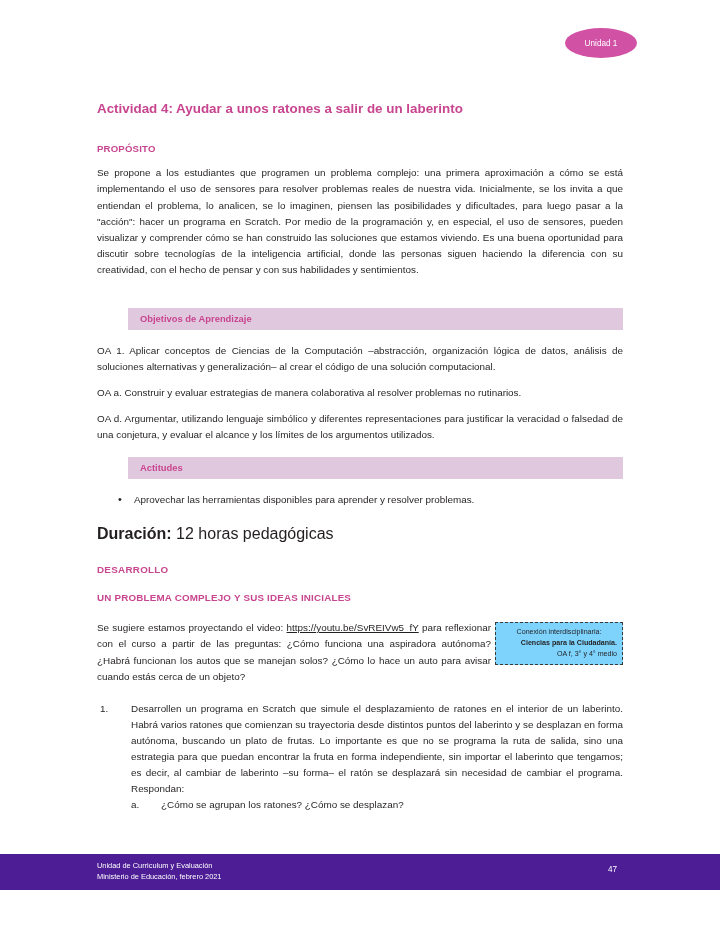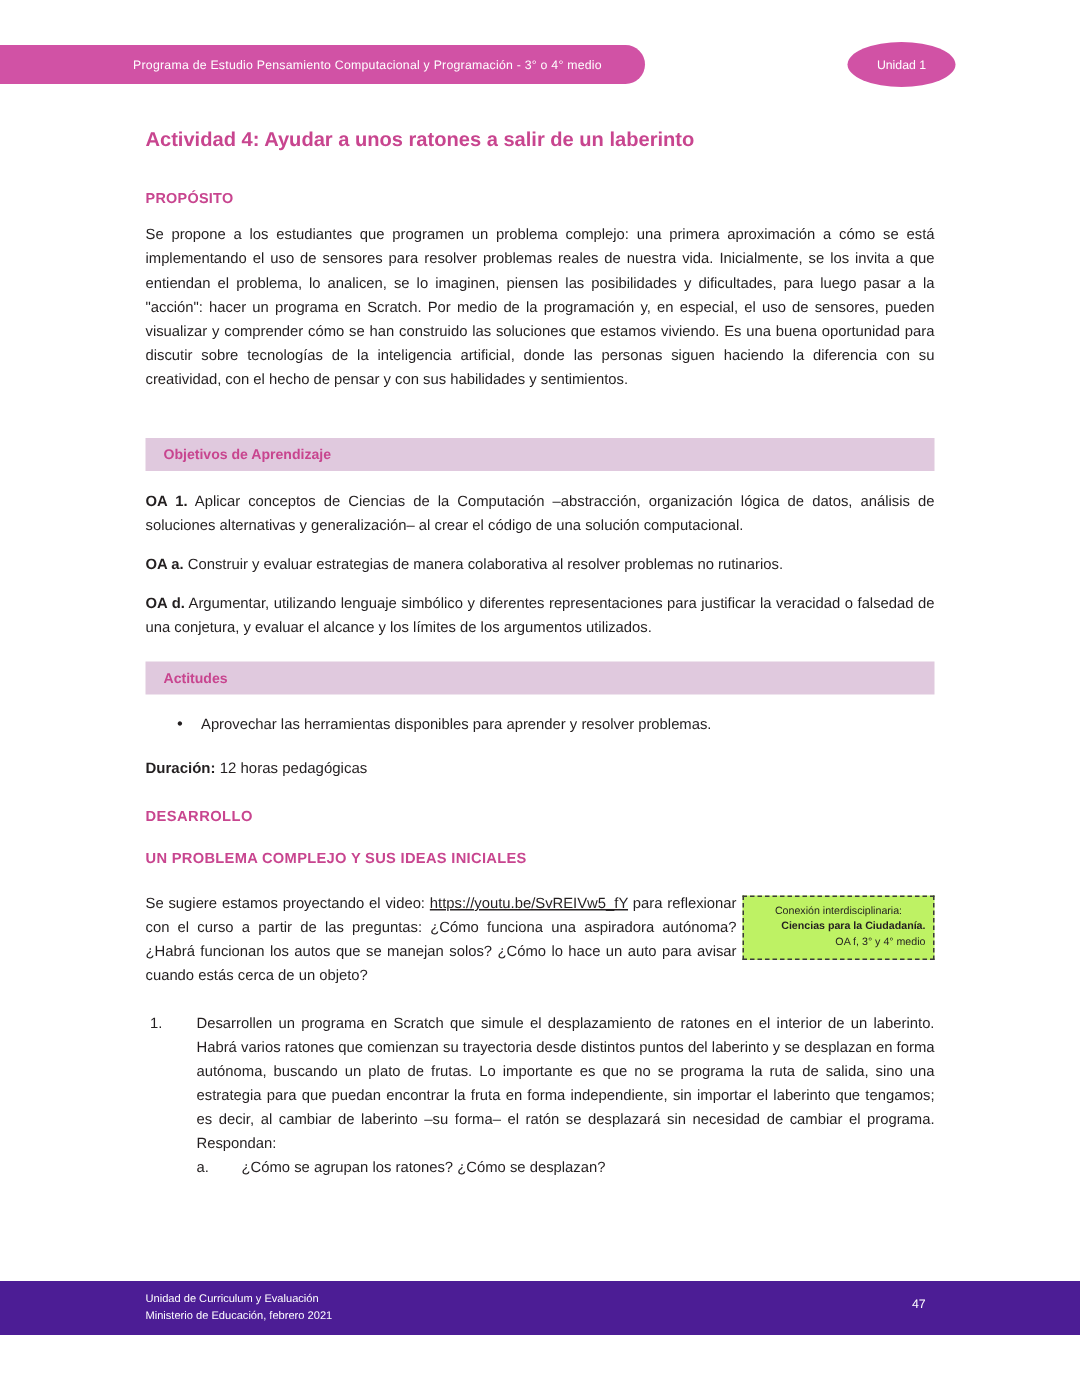--- a/index.html
+++ b/index.html
@@ -65,21 +65,21 @@
     position: absolute;
     left: 97px;
     top: 84px;
     width: 526px;
   }
 
   .activity-title {
     color: #c8458f;
     font-size: 13.4px;
     font-weight: bold;
-    margin: 0 0 26px 0;
+    margin: 16px 0 26px 0;
     line-height: 1.3;
   }
 
   .sec-label {
     color: #c8458f;
     font-size: 9.6px;
     font-weight: bold;
     letter-spacing: 0.02em;
     margin: 0 0 11px 0;
   }
@@ -93,36 +93,37 @@
   p.body:last-child { margin-bottom: 0; }
 
   
   .band {
     background: #e0c9de;
     height: 22px;
     display: flex;
     align-items: center;
     padding-left: 12px;
     box-sizing: border-box;
+    margin-left: 31px;
   }
   .band-text {
     color: #c8458f;
     font-size: 9.4px;
     font-weight: bold;
   }
 
   .oa-block { margin-top: 13px; }
   .oa-item {
     font-size: 9.9px;
     line-height: 1.62;
     text-align: justify;
     margin: 0 0 10px 0;
   }
   .oa-item:last-child { margin-bottom: 0; }
-  .oa-tag { font-weight: bold; }
+  .oa-tag { font-weight: normal; }
 
   .att-list {
     margin: 13px 0 0 0;
     padding: 0;
     list-style: none;
   }
   .att-item {
     font-size: 9.9px;
     line-height: 1.6;
     position: relative;
@@ -130,21 +131,21 @@
     margin-bottom: 13px;
   }
   .att-item::before {
     content: "\2022";
     position: absolute;
     left: 21px;
     top: -1px;
     font-size: 11px;
   }
   .duration {
-    font-size: 10px;
+    font-size: 16px;
     line-height: 1.6;
     margin: 0;
   }
   .duration b { font-weight: bold; }
 
   
   .desarrollo-title {
     color: #c8458f;
     font-size: 9.8px;
     font-weight: bold;
@@ -176,21 +177,21 @@
   }
   .conn-box {
     position: absolute;
     right: 0;
     top: 2px;
     width: 128px;
     border: 1px dashed #3a3a3a;
     box-sizing: border-box;
     padding: 4px 5px 5px 5px;
     text-align: center;
-    background: #bef264;
+    background: #7dd3fc;
   }
   .conn-line1 {
     font-size: 7.1px;
     line-height: 1.5;
   }
   .conn-line2 {
     font-size: 7.1px;
     font-weight: bold;
     line-height: 1.5;
     text-align: right;
@@ -260,23 +261,20 @@
     left: 608px;
     top: 11px;
     color: #ffffff;
     font-size: 8.2px;
   }
 </style>
 </head>
 <body>
 
 <div class="header-zone">
-  <div class="header-band">
-    <span class="header-band-text">Programa de Estudio Pensamiento Computacional y Programación - 3° o 4° medio</span>
-  </div>
   <div class="unit-badge">
     <span class="unit-badge-text">Unidad 1</span>
   </div>
 </div>
 
 <div class="content">
 
   <h1 class="activity-title">Actividad 4: Ayudar a unos ratones a salir de un laberinto</h1>
 
   <div class="sec-label">PROPÓSITO</div>

